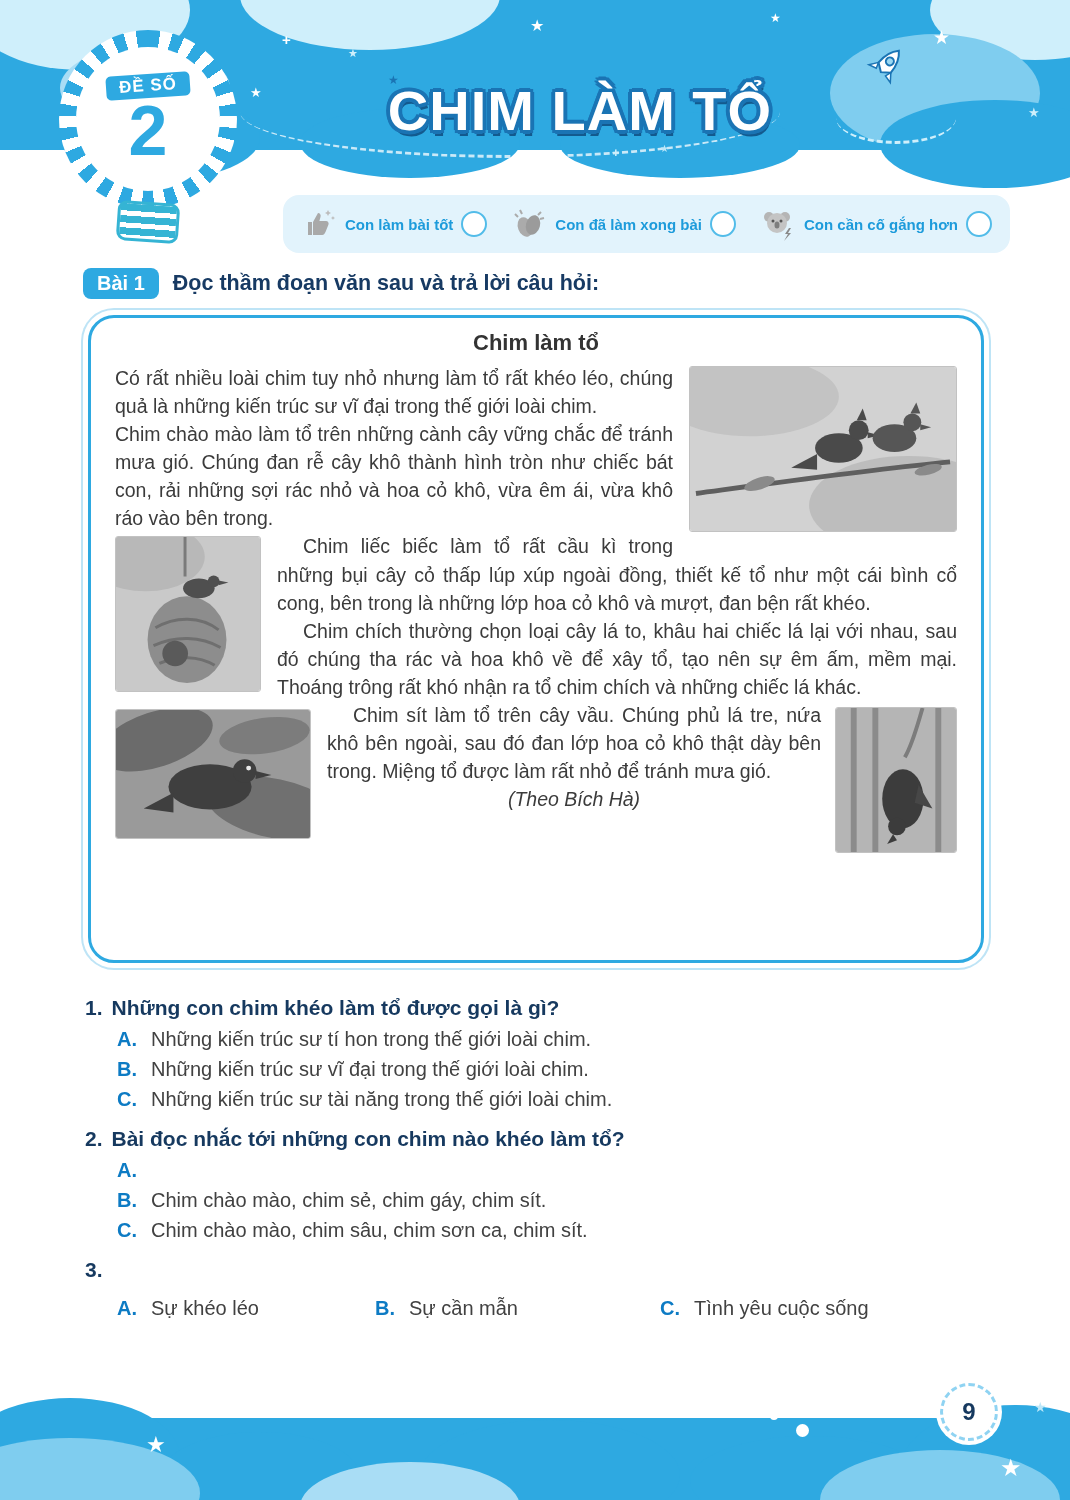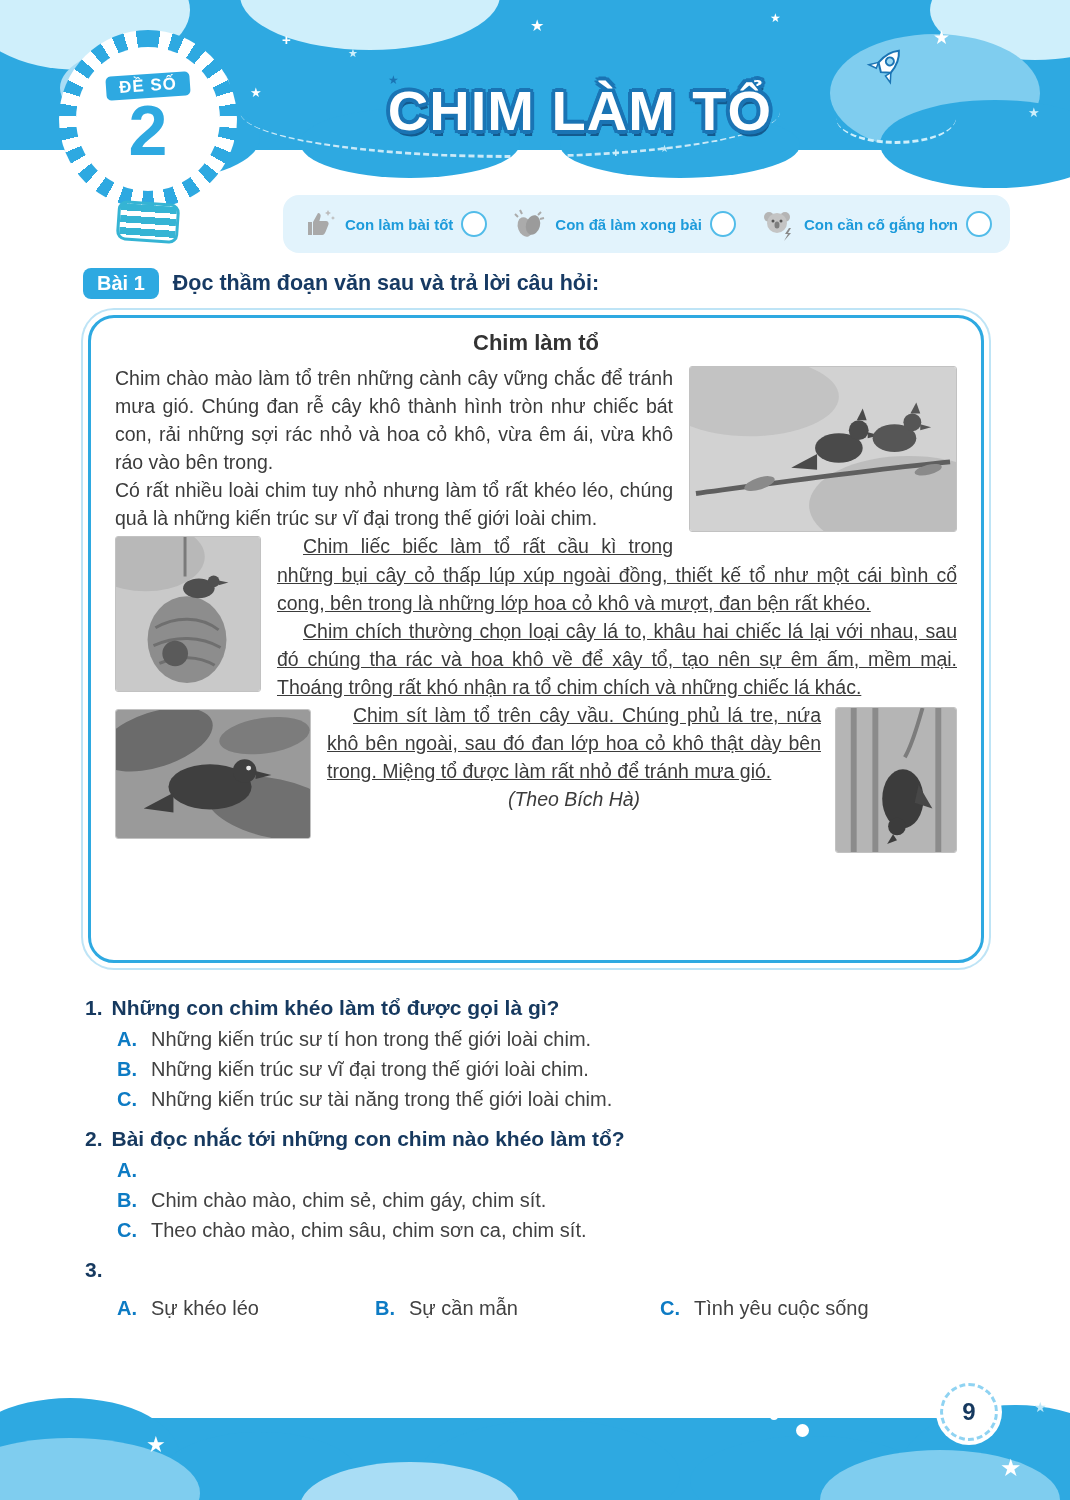--- a/index.html
+++ b/index.html
@@ -54,21 +54,21 @@
   .bai-badge { background:#2EA9E1; color:#fff; font-weight:700; font-size:20px; padding:4px 14px; border-radius:8px; }
   .exercise-instruction { color:#173A63; font-weight:700; font-size:21.5px;text-align:right; }
 
   
   .passage { position:absolute; left:88px; top:315px; width:896px; height:648px; background:#fff;
              border:3px solid #2EA9E1; border-radius:26px;
              box-shadow:0 0 0 5px #fff, 0 0 0 7px #BEE4F6; padding:12px 24px 8px; z-index:4; }
   .passage-title { text-align:center; font-weight:700; font-size:22px; color:#333; margin-bottom:8px; }
   .passage-body { font-size:19.5px; line-height:1.44; color:#3B3B3B; text-align:justify; }
   .passage-body p { margin:0; }
-  .indent { text-indent:26px;text-decoration:underline; }
+  .indent { text-indent:26px; }
   .attribution { text-align:center; font-style:italic; margin-top:4px; }
 
   .photo { position:relative; overflow:hidden; border:1px solid #C2C2C2; border-radius:3px; }
   .photo svg { display:block; width:100%; height:100%; }
   .photo-birds { float:right; width:268px; height:166px; margin:2px 0 8px 16px; }
   .photo-nest  { float:left;  width:146px; height:156px; margin:4px 16px 4px 0; }
   .photo-chich { float:left;  width:196px; height:130px; margin:8px 16px 2px 0; }
   .photo-sit   { float:right; width:122px; height:146px; margin:6px 0 2px 14px; }
 
   
@@ -197,22 +197,22 @@
           <path d="M168 54l6-12 4 12z" fill="#4A4A4A"></path>
           <path d="M179 66l12 3-12 3z" fill="#4A4A4A"></path>
           <path d="M128 88l-26 14 26 2z" fill="#4A4A4A"></path>
           <ellipse cx="206" cy="72" rx="22" ry="14" fill="#565656"></ellipse>
           <circle cx="224" cy="56" r="9" fill="#565656"></circle>
           <path d="M222 47l6-11 4 11z" fill="#565656"></path>
           <path d="M232 58l11 3-11 3z" fill="#565656"></path>
         </svg>
       </div>
 
+      <p>Có rất nhiều loài chim tuy nhỏ nhưng làm tổ rất khéo léo, chúng quả là những kiến trúc sư vĩ đại trong thế giới loài chim.</p>
       <p>Chim chào mào làm tổ trên những cành cây vững chắc để tránh mưa gió. Chúng đan rễ cây khô thành hình tròn như chiếc bát con, rải những sợi rác nhỏ và hoa cỏ khô, vừa êm ái, vừa khô ráo vào bên trong.</p>
-      <p>Có rất nhiều loài chim tuy nhỏ nhưng làm tổ rất khéo léo, chúng quả là những kiến trúc sư vĩ đại trong thế giới loài chim.</p>
 
       <div class="photo photo-nest">
         <svg viewBox="0 0 146 156" preserveAspectRatio="none">
           <rect width="146" height="156" fill="#C9C9C9"></rect>
           <ellipse cx="30" cy="20" rx="60" ry="35" fill="#B8B8B8"></ellipse>
           <path d="M70 0v40" stroke="#7A7A7A" stroke-width="3"></path>
           <ellipse cx="72" cy="104" rx="40" ry="44" fill="#8D8D8D"></ellipse>
           <path d="M40 92c20-12 46-12 64 2M38 110c22-10 48-10 68 2M44 128c18-8 40-8 56 2" stroke="#6F6F6F" stroke-width="3" fill="none"></path>
           <circle cx="60" cy="118" r="13" fill="#5A5A5A"></circle>
           <ellipse cx="84" cy="52" rx="16" ry="10" fill="#4F4F4F"></ellipse>
@@ -280,21 +280,21 @@
     </div>
     <div class="option">
       <span class="opt-letter">A.</span>
     </div>
     <div class="option">
       <span class="opt-letter">B.</span>
       <span>Chim chào mào, chim sẻ, chim gáy, chim sít.</span>
     </div>
     <div class="option">
       <span class="opt-letter">C.</span>
-      <span>Theo chào mào, chim sâu, chim sơn ca, chim sít.</span>
+      <span>Chim chào mào, chim sâu, chim sơn ca, chim sít.</span>
     </div>
 
     <div class="q-head">
       <span>3.</span>
     </div>
     <div class="option-row">
       <div class="option ow-a">
         <span class="opt-letter">A.</span>
         <span>Sự khéo léo</span>
       </div>

